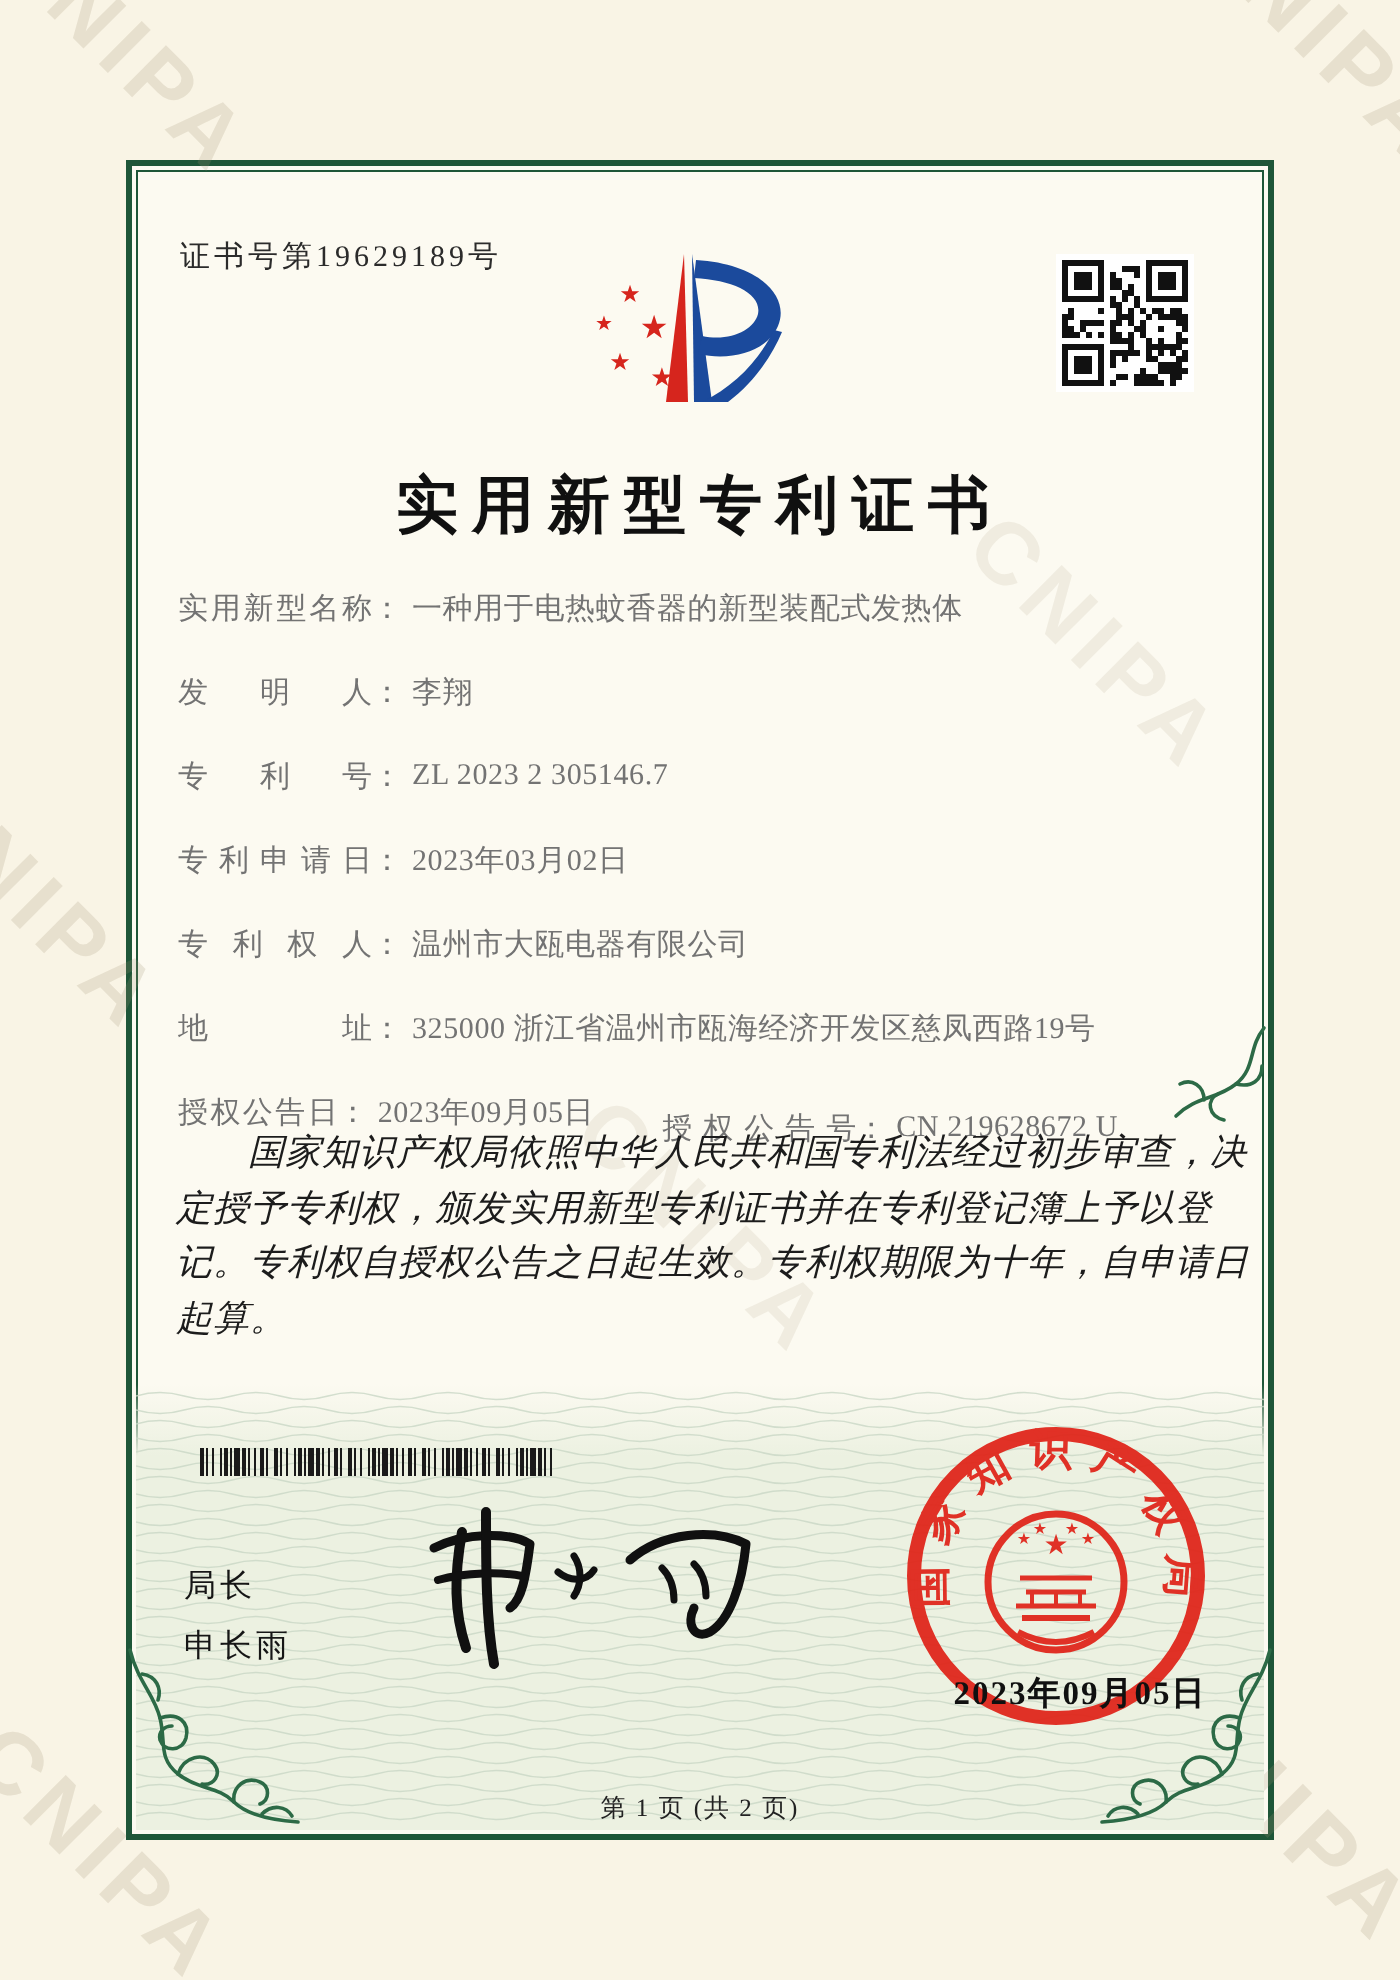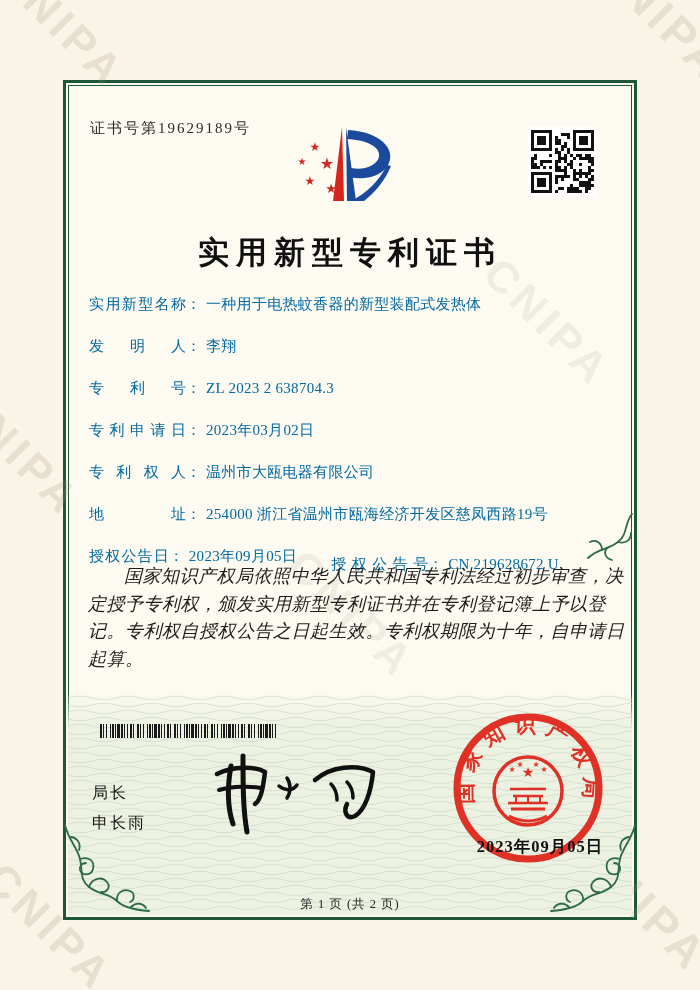--- a/index.html
+++ b/index.html
@@ -35,21 +35,21 @@
   }
   #waves{position:absolute;left:0;top:0;}
   #waves path{stroke:#C9D7C5;fill:none;stroke-width:.8;opacity:.8;}
   .certno{position:absolute;left:90px;top:119px;font-size:15px;letter-spacing:2px;color:#2b2b2b;}
   .logo{position:absolute;left:291px;top:115px;width:115px;height:90px;}
   .qr{position:absolute;left:528px;top:127px;width:69px;height:69px;background:#fff;padding:3px;box-sizing:border-box;}
   .title{
     position:absolute;left:0;right:0;top:232px;text-align:center;
     font-size:31px;font-weight:bold;letter-spacing:7px;color:#101010;
   }
-  .fields{position:absolute;left:89px;top:283px;width:470px;font-size:15px;color:#0369a1;}
+  .fields{position:absolute;left:89px;top:283px;width:470px;font-size:15px;color:#737373;}
   .frow{height:42px;display:flex;align-items:center;white-space:nowrap;}
   .flabel{display:inline-block;width:97px;text-align:justify;text-align-last:justify;}
   .fcolon{margin-right:5px;}
   .fval{letter-spacing:.3px;}
   .grant2{margin-left:34px;display:flex;align-items:center;margin-top:16px;}
   .bodytext{
     position:absolute;left:88px;top:563px;width:544px;
     font-size:18px;line-height:27.5px;color:#1c1c1c;
     font-style:italic;letter-spacing:.5px;
   }
@@ -313,36 +313,36 @@
         <span class="fval">一种用于电热蚊香器的新型装配式发热体</span>
     </div>
     <div class="frow">
       <span class="flabel">发明人</span>
         <span class="fcolon">：</span>
         <span class="fval">李翔</span>
     </div>
     <div class="frow">
       <span class="flabel">专利号</span>
         <span class="fcolon">：</span>
-        <span class="fval">ZL 2023 2 638704.3</span>
+        <span class="fval">ZL 2023 2 305146.7</span>
     </div>
     <div class="frow">
       <span class="flabel">专利申请日</span>
         <span class="fcolon">：</span>
         <span class="fval">2023年03月02日</span>
     </div>
     <div class="frow">
       <span class="flabel">专利权人</span>
         <span class="fcolon">：</span>
         <span class="fval">温州市大瓯电器有限公司</span>
     </div>
     <div class="frow">
       <span class="flabel">地址</span>
         <span class="fcolon">：</span>
-        <span class="fval">254000 浙江省温州市瓯海经济开发区慈凤西路19号</span>
+        <span class="fval">325000 浙江省温州市瓯海经济开发区慈凤西路19号</span>
     </div>
     <div class="frow">
       <span class="flabel">授权公告日</span>
         <span class="fcolon">：</span>
         <span class="fval">2023年09月05日</span>
       <span class="grant2">
         <span class="flabel">授权公告号</span>
           <span class="fcolon">：</span>
           <span class="fval">CN 219628672 U</span>
       </span>

